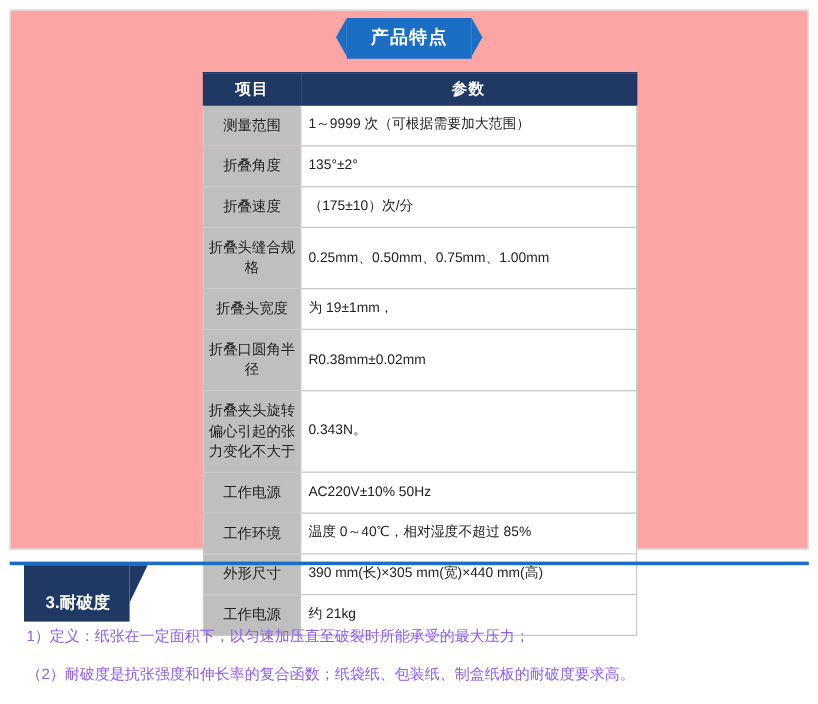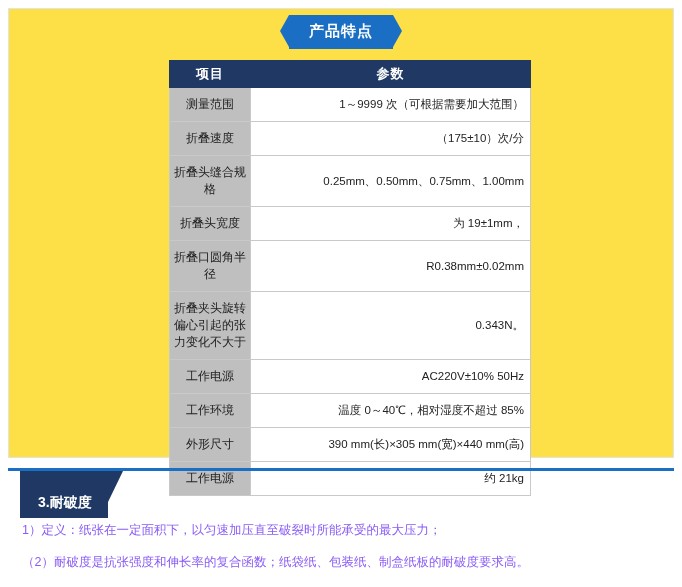--- a/index.html
+++ b/index.html
@@ -17,21 +17,21 @@
     overflow: hidden;
   }
 
   
   .panel {
     position: absolute;
     left: 8px;
     top: 8px;
     width: 666px;
     height: 450px;
-    background: #fde047;
+    background: #fca5a5;
     border: 1px solid #e3e3e3;
     box-sizing: border-box;
   }
 
   .title-banner {
     position: absolute;
     left: 50%;
     top: 6px;
     transform: translateX(-50%);
     background: #1a6fc4;
@@ -97,21 +97,21 @@
     font-size: 12px;
     text-align: center;
     padding: 8px 3px;
     line-height: 17px;
     width: 78px;
   }
   table.spec tbody td.v {
     background: #ffffff;
     color: #222;
     font-size: 11.5px;
-    text-align: right;
+    text-align: left;
     padding: 4px 6px;
     line-height: 17px;
   }
 
   
   .section-head {
     position: absolute;
     left: 8px;
     top: 468px;
     width: 666px;
@@ -177,20 +177,24 @@
           <th class="h-item">项目</th>
           <th>参数</th>
         </tr>
       </thead>
       <tbody>
         <tr>
           <td class="k">测量范围</td>
           <td class="v">1～9999 次（可根据需要加大范围）</td>
         </tr>
         <tr>
+          <td class="k">折叠角度</td>
+          <td class="v">135°±2°</td>
+        </tr>
+        <tr>
           <td class="k">折叠速度</td>
           <td class="v">（175±10）次/分</td>
         </tr>
         <tr>
           <td class="k">折叠头缝合规格</td>
           <td class="v">0.25mm、0.50mm、0.75mm、1.00mm</td>
         </tr>
         <tr>
           <td class="k">折叠头宽度</td>
           <td class="v">为 19±1mm，</td>

